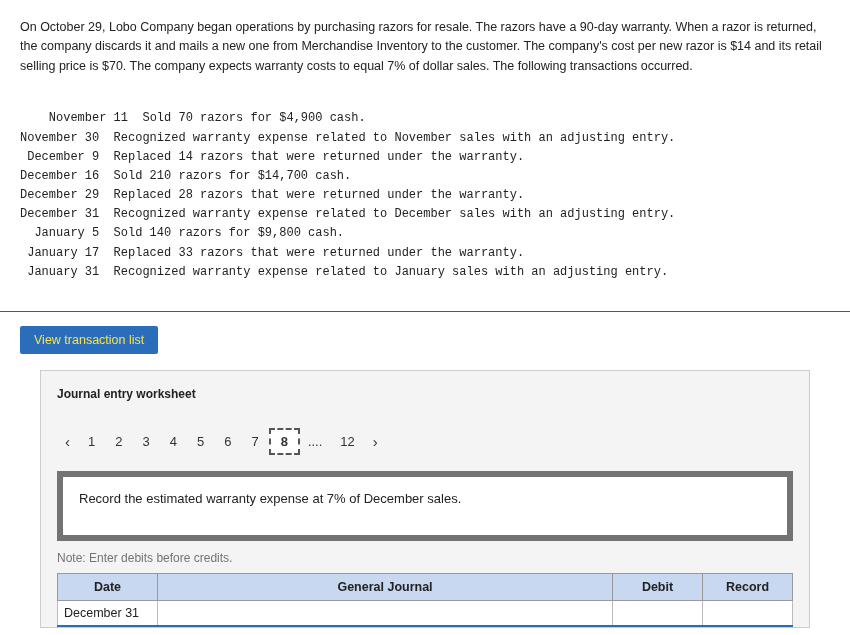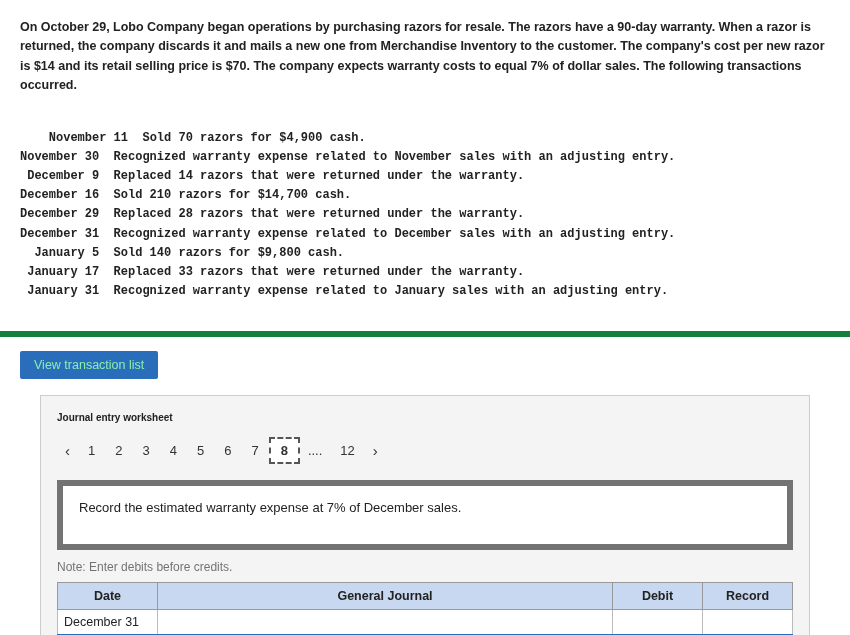--- a/index.html
+++ b/index.html
@@ -7,22 +7,21 @@
       font-family: Arial, sans-serif;
       font-size: 13px;
       background: #fff;
       color: #222;
       width: 850px;
       min-height: 635px;
     }
 
     .top-section {
       padding: 18px 20px 10px 20px;
-      border-bottom: 6px solid #15803d;
-      font-weight: bold;
+      border-bottom: 1px solid #15803d;
     }
 
     .description-text {
       font-size: 12.5px;
       line-height: 1.55;
       margin-bottom: 14px;
     }
 
     .transactions-block {
       font-family: 'Courier New', Courier, monospace;
@@ -41,40 +40,40 @@
       margin-bottom: 2px;
     }
 
     .required-sub {
       font-size: 13px;
       margin-bottom: 12px;
     }
 
     .btn-view-transactions {
       background: #2a6ebb;
-      color: #86efac;
+      color: #fde047;
       border: none;
       padding: 7px 14px;
       font-size: 12.5px;
       cursor: pointer;
       border-radius: 2px;
       margin-bottom: 16px;
     }
 
     .worksheet-container {
       border: 1px solid #ccc;
       background: #f4f4f4;
       margin: 0 20px;
       padding: 16px 16px 0 16px;
     }
 
     .worksheet-title {
       font-weight: bold;
-      font-size: 10px;
-      margin-bottom: 14px;
+      font-size: 12px;
+      margin-bottom: 27px;
     }
 
     .pagination {
       display: flex;
       align-items: center;
       gap: 0;
       margin-bottom: 16px;
       font-size: 13px;
     }
 

